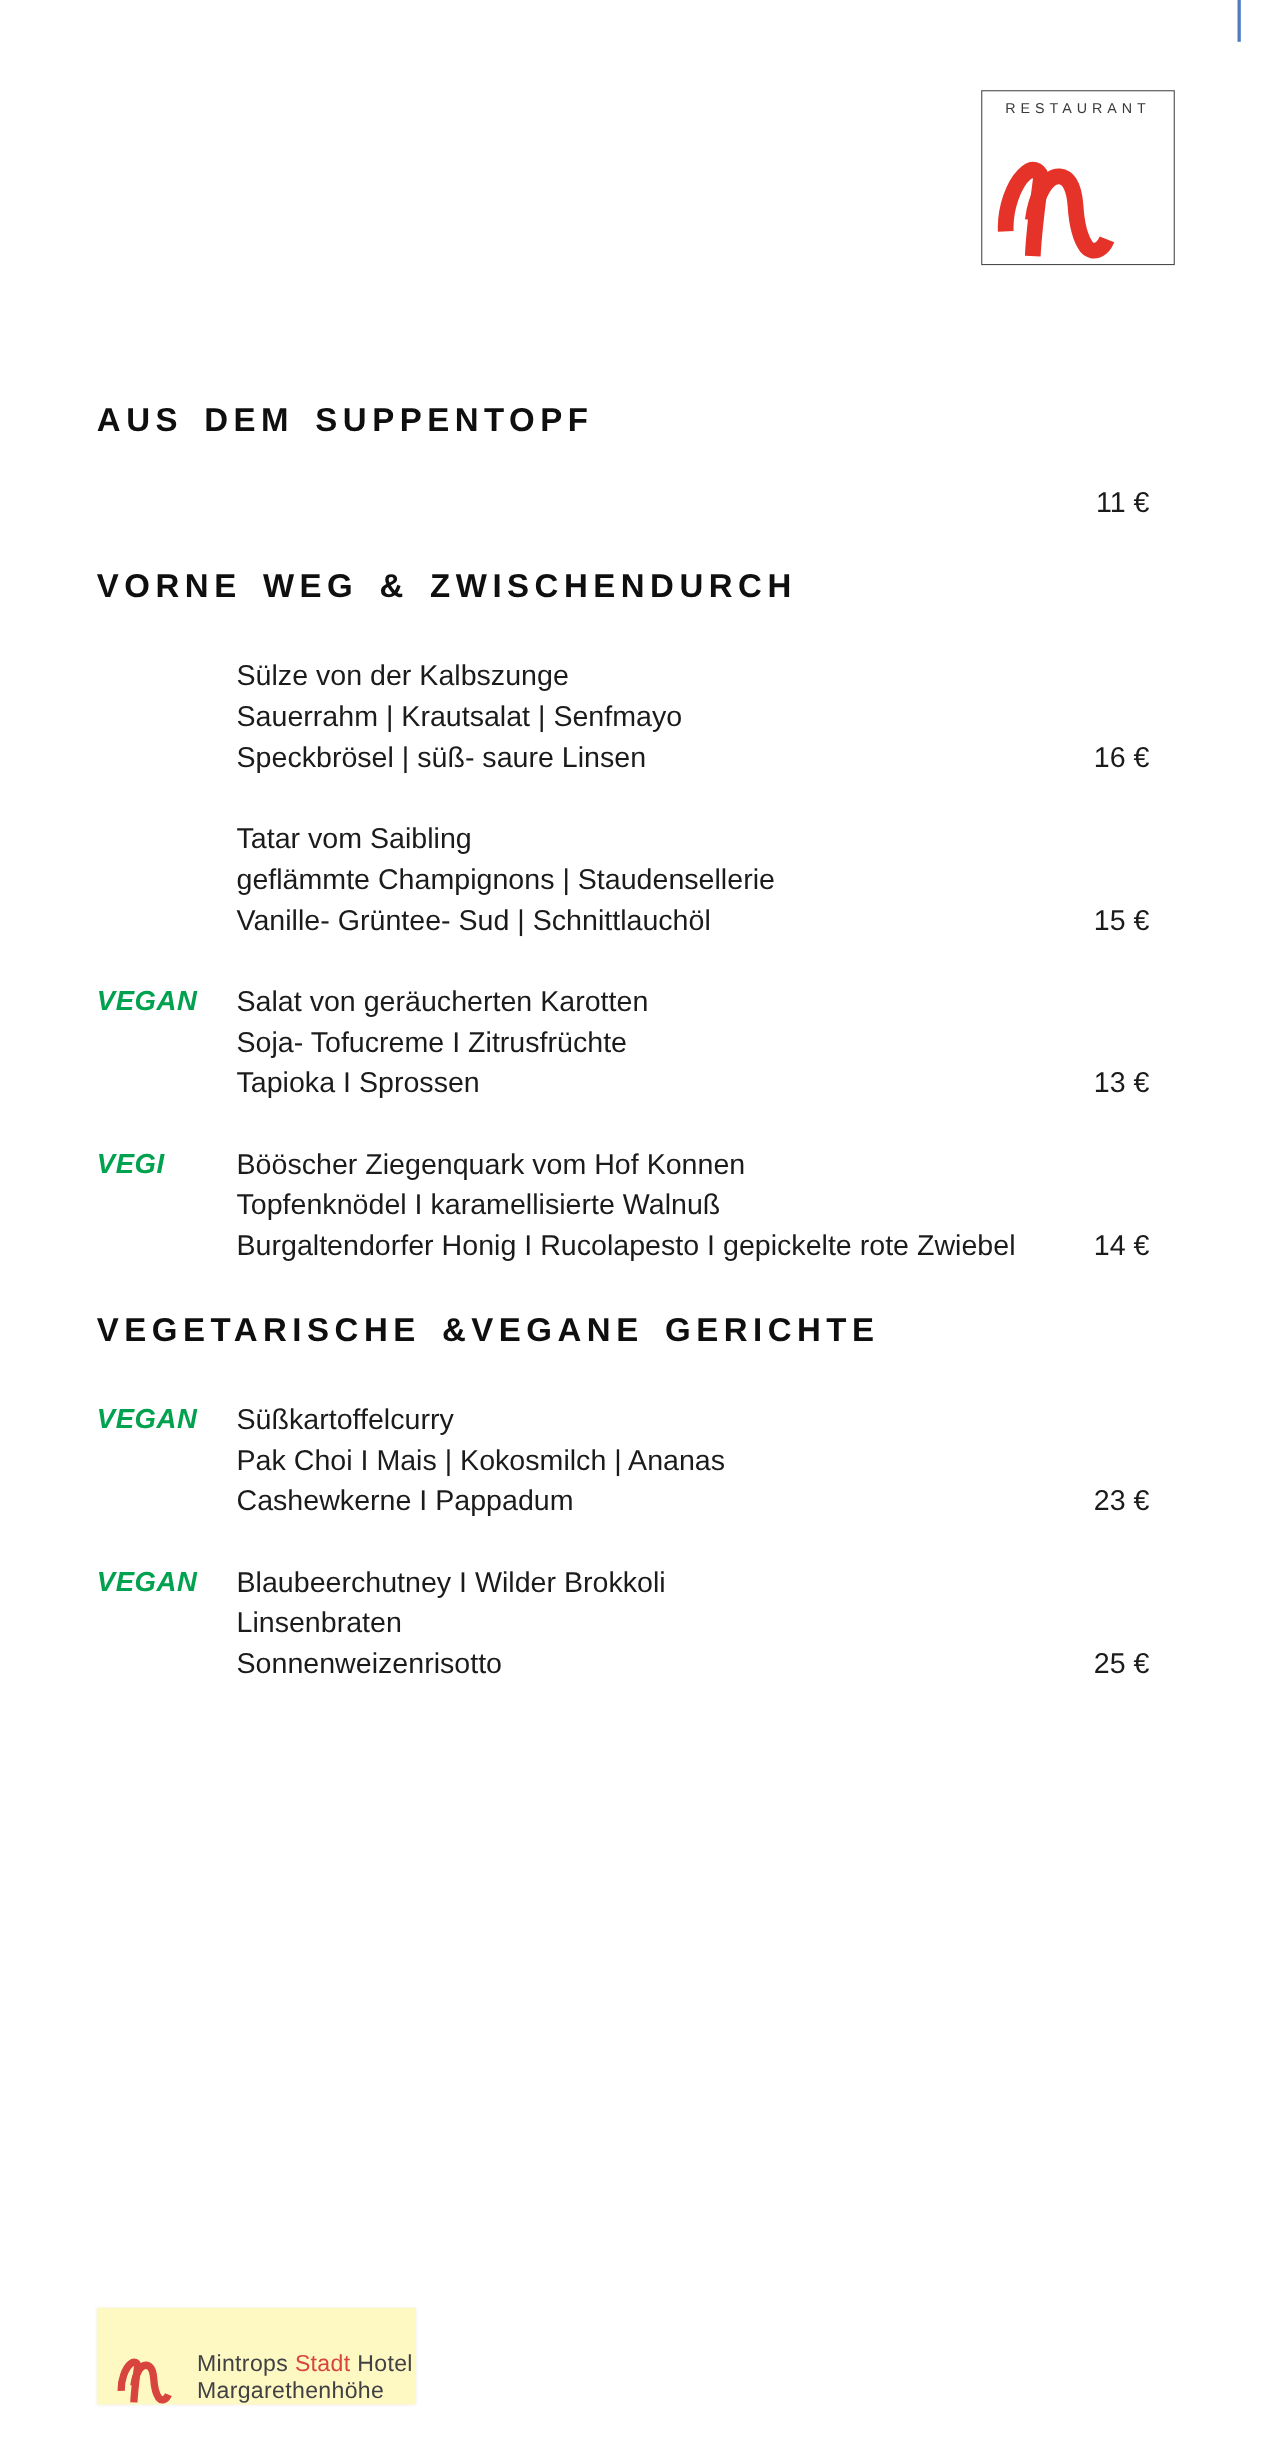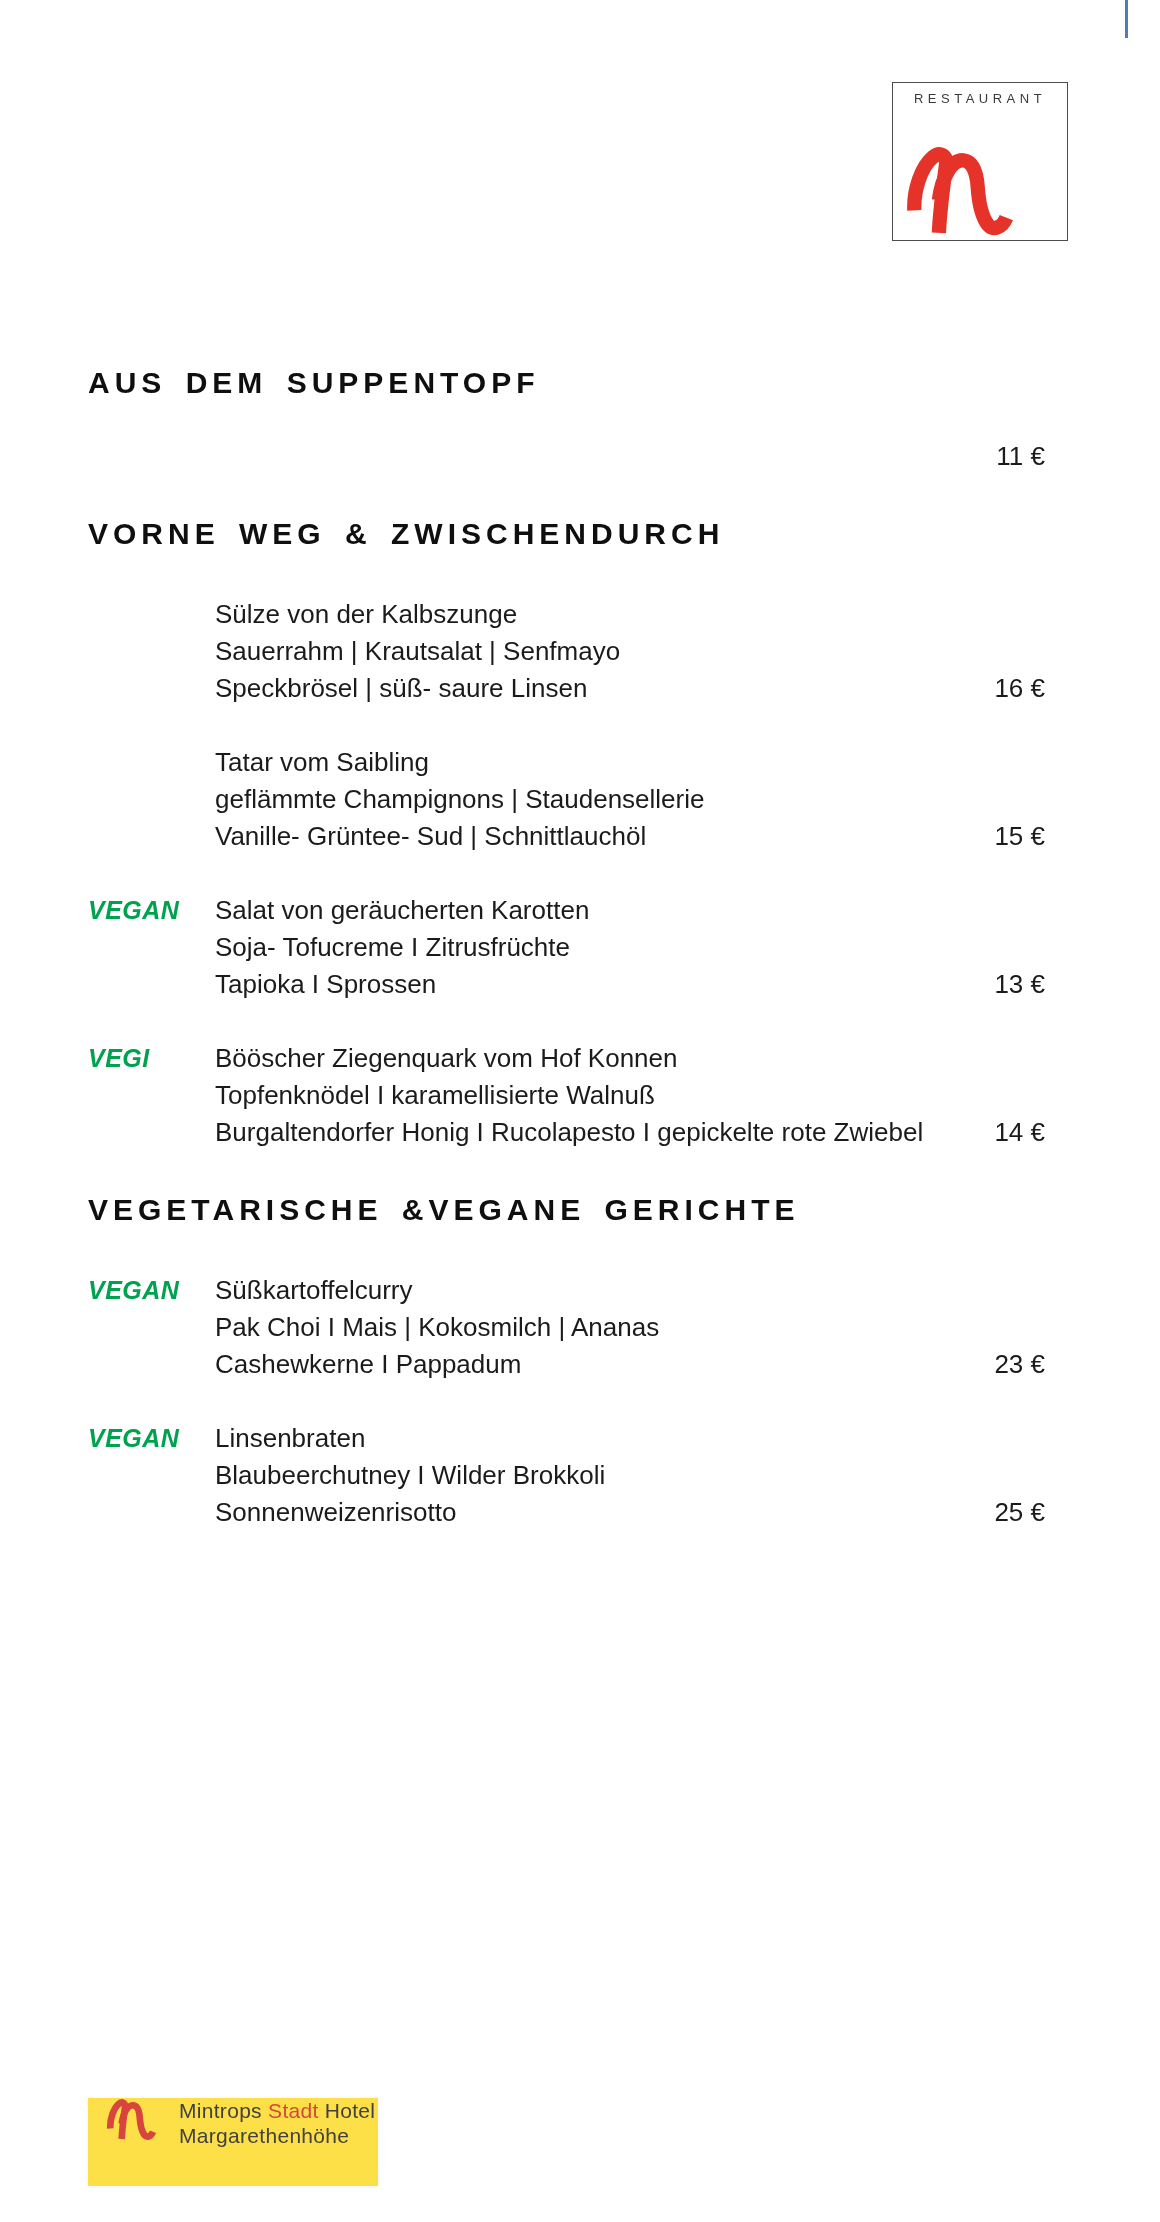--- a/index.html
+++ b/index.html
@@ -38,21 +38,21 @@
   .tag{
     grid-column:1;font-size:25px;font-weight:700;font-style:italic;color:#00a24f;
     line-height:37px;letter-spacing:0.5px;
   }
   .lines{grid-column:2;font-size:26px;line-height:37px;white-space:nowrap;color:#1b1b1b;}
   .price{grid-column:3;align-self:end;font-size:26px;line-height:37px;white-space:nowrap;color:#1b1b1b;}
 
   
   .footer-logo{
     position:absolute;left:88px;top:2098px;width:290px;height:88px;
-    background:#fde047;display:flex;align-items:flex-start;gap:15px;
+    background:#fef9c3;display:flex;align-items:flex-end;gap:15px;
     padding-left:18px;box-sizing:border-box;
     box-shadow:0 0 3px rgba(0,0,0,0.07);
   }
   .footer-text{font-size:21px;line-height:25px;color:#414144;letter-spacing:0.3px;}
   .footer-text .red{color:#d8453f;}
 </style>
 </head>
 <body>
 
 <div class="page">
@@ -128,22 +128,22 @@
           <div>Süßkartoffelcurry</div>
           <div>Pak Choi I Mais | Kokosmilch | Ananas</div>
           <div>Cashewkerne I Pappadum</div>
         </div>
       <div class="price">23 €</div>
     </div>
 
     <div class="item">
       <div class="tag">VEGAN</div>
       <div class="lines">
+          <div>Blaubeerchutney I Wilder Brokkoli</div>
           <div>Linsenbraten</div>
-          <div>Blaubeerchutney I Wilder Brokkoli</div>
           <div>Sonnenweizenrisotto</div>
         </div>
       <div class="price">25 €</div>
     </div>
   </main>
 
   <div class="footer-logo">
     <svg width="58" height="43" viewBox="0 0 122 90">
       <g fill="none" stroke="#d8453f" stroke-width="14" stroke-linecap="butt">
         <path d="M9,64 C8,44 16,21 27,12 C34,6 41,10 40,19 C37,42 34,64 33,86"></path>

